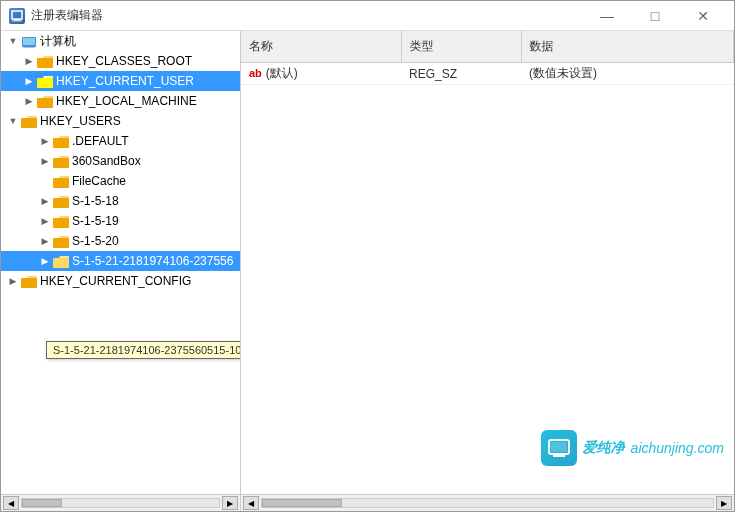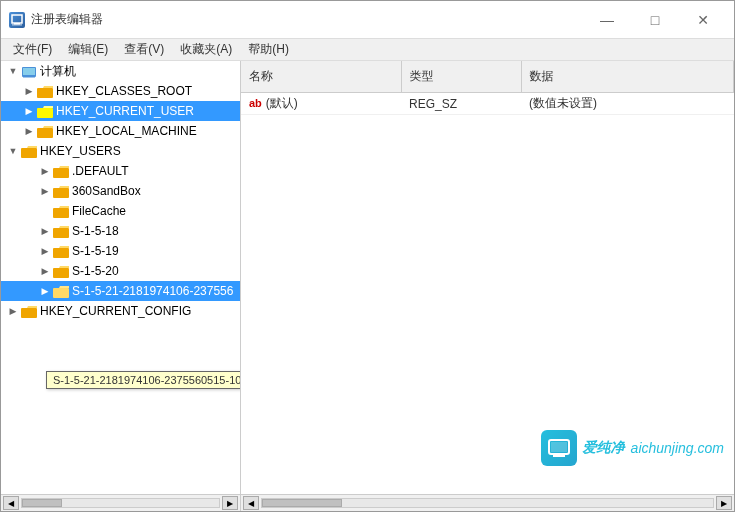--- a/index.html
+++ b/index.html
@@ -14,21 +14,21 @@
     .window {
       width: 735px;
       height: 512px;
       background: #f0f0f0;
       border: 1px solid #999;
       display: flex;
       flex-direction: column;
     }
     .title-bar {
       background: #fff;
-      height: 38px;
+      height: 30px;
       display: flex;
       align-items: center;
       padding: 0 8px;
       border-bottom: 1px solid #ddd;
       justify-content: space-between;
     }
     .title-bar-left {
       display: flex;
       align-items: center;
       gap: 6px;
@@ -267,27 +267,20 @@
       </div>
       <span class="title-text">注册表编辑器</span>
     </div>
     <div class="title-controls">
       <button class="title-btn">—</button>
       <button class="title-btn">□</button>
       <button class="title-btn close">✕</button>
     </div>
   </div>
 
-  <div class="menu-bar">
-    <span class="menu-item">文件(F)</span>
-    <span class="menu-item">编辑(E)</span>
-    <span class="menu-item">查看(V)</span>
-    <span class="menu-item">收藏夹(A)</span>
-    <span class="menu-item">帮助(H)</span>
-  </div>
 
 
   <div class="main-content" style="position:relative;">
 
     <div class="tree-panel">
 
       <div class="tree-item indent-1">
         <span class="expand-btn">▼</span>
         <svg class="folder-icon" viewBox="0 0 16 14">
           <rect x="1" y="3" width="14" height="10" rx="1" fill="#4a90d9"></rect>

